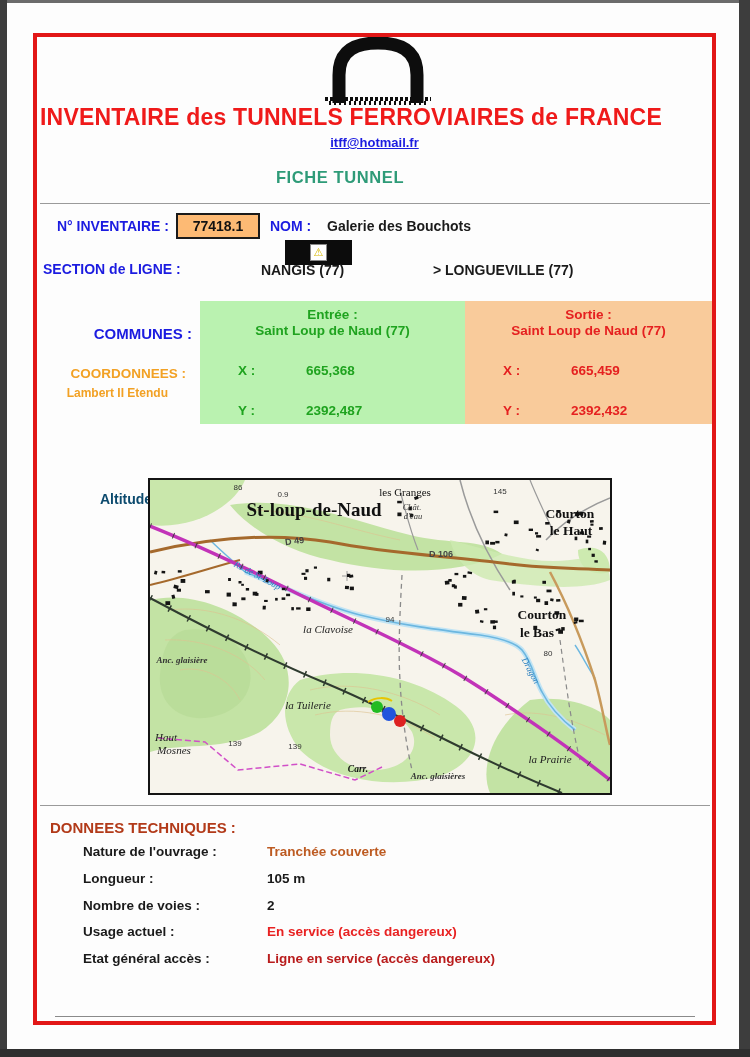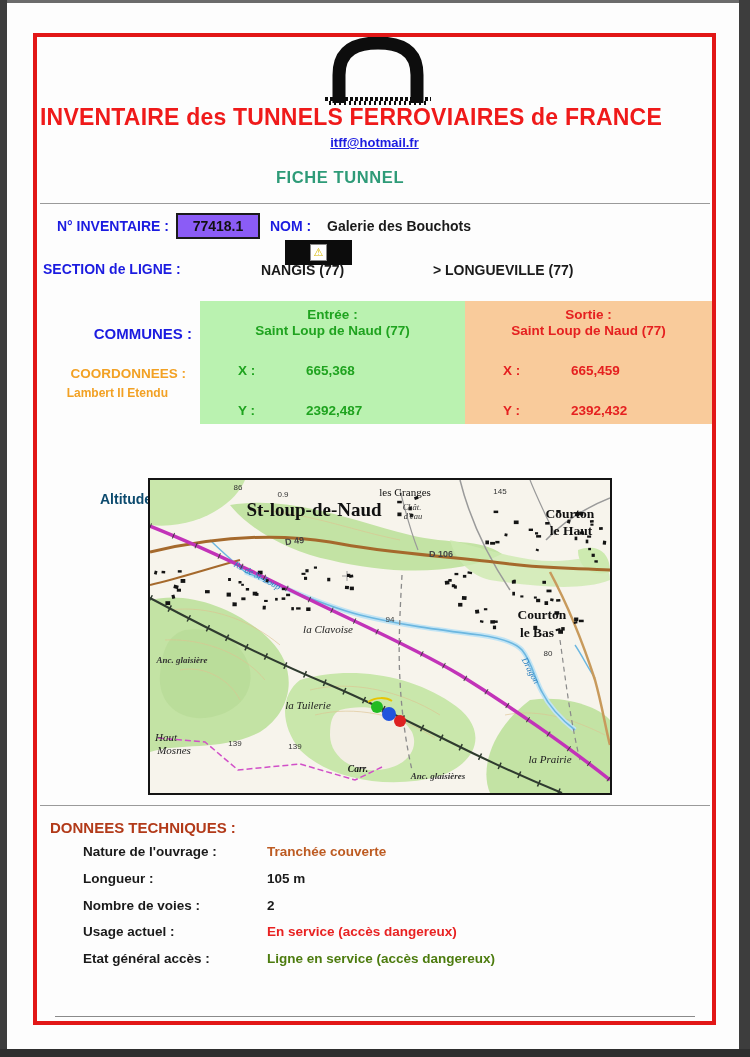--- a/index.html
+++ b/index.html
@@ -14,21 +14,21 @@
              border:4px solid #e21717;box-sizing:content-box;}
   .hline{position:absolute;height:1px;background:#9a9a9a;}
   .abs{position:absolute;}
   .blue{color:#1b1be0;}
   .orange{color:#0c4a6e;margin-top:44px;}
   .title{left:37px;top:104px;width:628px;text-align:center;font-size:23px;font-weight:bold;color:#ef1a1a;letter-spacing:0.2px;}
   .email{left:37px;top:135px;width:675px;text-align:center;font-size:13px;font-weight:bold;}
   .email a{color:#1b1be0;text-decoration:underline;}
   .subtitle{left:37px;top:168px;width:606px;text-align:center;font-size:16.5px;font-weight:bold;color:#2e9b78;letter-spacing:0.6px;}
   .lbl{font-size:14px;font-weight:bold;}
-  .inv-box{left:176px;top:213px;width:80px;height:22px;border:2.5px solid #1a1a1a;background:#8b5cf6;
+  .inv-box{left:176px;top:213px;width:80px;height:22px;border:2.5px solid #1a1a1a;background:#fdba74;
            text-align:center;font-size:14px;font-weight:bold;color:#111;line-height:22px;}
   .warn-box{left:285px;top:240px;width:67px;height:25px;background:#0c0c0c;display:flex;align-items:center;justify-content:center;}
   .warn-inner{width:15px;height:15px;background:#ffffff;border:1px solid #888;display:flex;align-items:center;justify-content:center;
               font-size:11px;line-height:11px;color:#d8b800;}
   .cell{position:absolute;top:301px;height:123px;}
   .cell-green{left:200px;width:265px;background:#baf2b0;color:#1fa31f;}
   .cell-orange{left:465px;width:247px;background:#f9cb9b;color:#e52020;}
   .cell .hdr{position:absolute;left:0;top:6px;width:100%;text-align:center;font-size:13.5px;font-weight:bold;line-height:16px;}
   .cell .xy{position:absolute;font-size:13.5px;font-weight:bold;}
   .cell .xy .v{position:absolute;left:68px;width:120px;}
@@ -322,17 +322,17 @@
   </div>
 
   <div class="hline" style="left:40px;top:805px;width:670px;"></div>
 
   <div class="abs tech-title">DONNEES TECHNIQUES :</div>
   <div class="abs tech-rows" id="tech-rows">
       <div class="tech-row"><span class="tl">Nature de l'ouvrage :</span><span style="color: rgb(189, 91, 34);">Tranchée couverte</span></div>
       <div class="tech-row"><span class="tl">Longueur :</span><span style="color: rgb(26, 26, 26);">105 m</span></div>
       <div class="tech-row"><span class="tl">Nombre de voies :</span><span style="color: rgb(26, 26, 26);">2</span></div>
       <div class="tech-row"><span class="tl">Usage actuel :</span><span style="color: rgb(232, 34, 34);">En service (accès dangereux)</span></div>
-      <div class="tech-row"><span class="tl">Etat général accès :</span><span style="color: #4d7c0f;">Ligne en service (accès dangereux)</span></div>
+      <div class="tech-row"><span class="tl">Etat général accès :</span><span style="color: #b91c1c;">Ligne en service (accès dangereux)</span></div>
     </div>
 
   <div class="hline" style="left:55px;top:1016px;width:640px;background:#8a8a8a;"></div>
 </div>
 
 </body></html>

